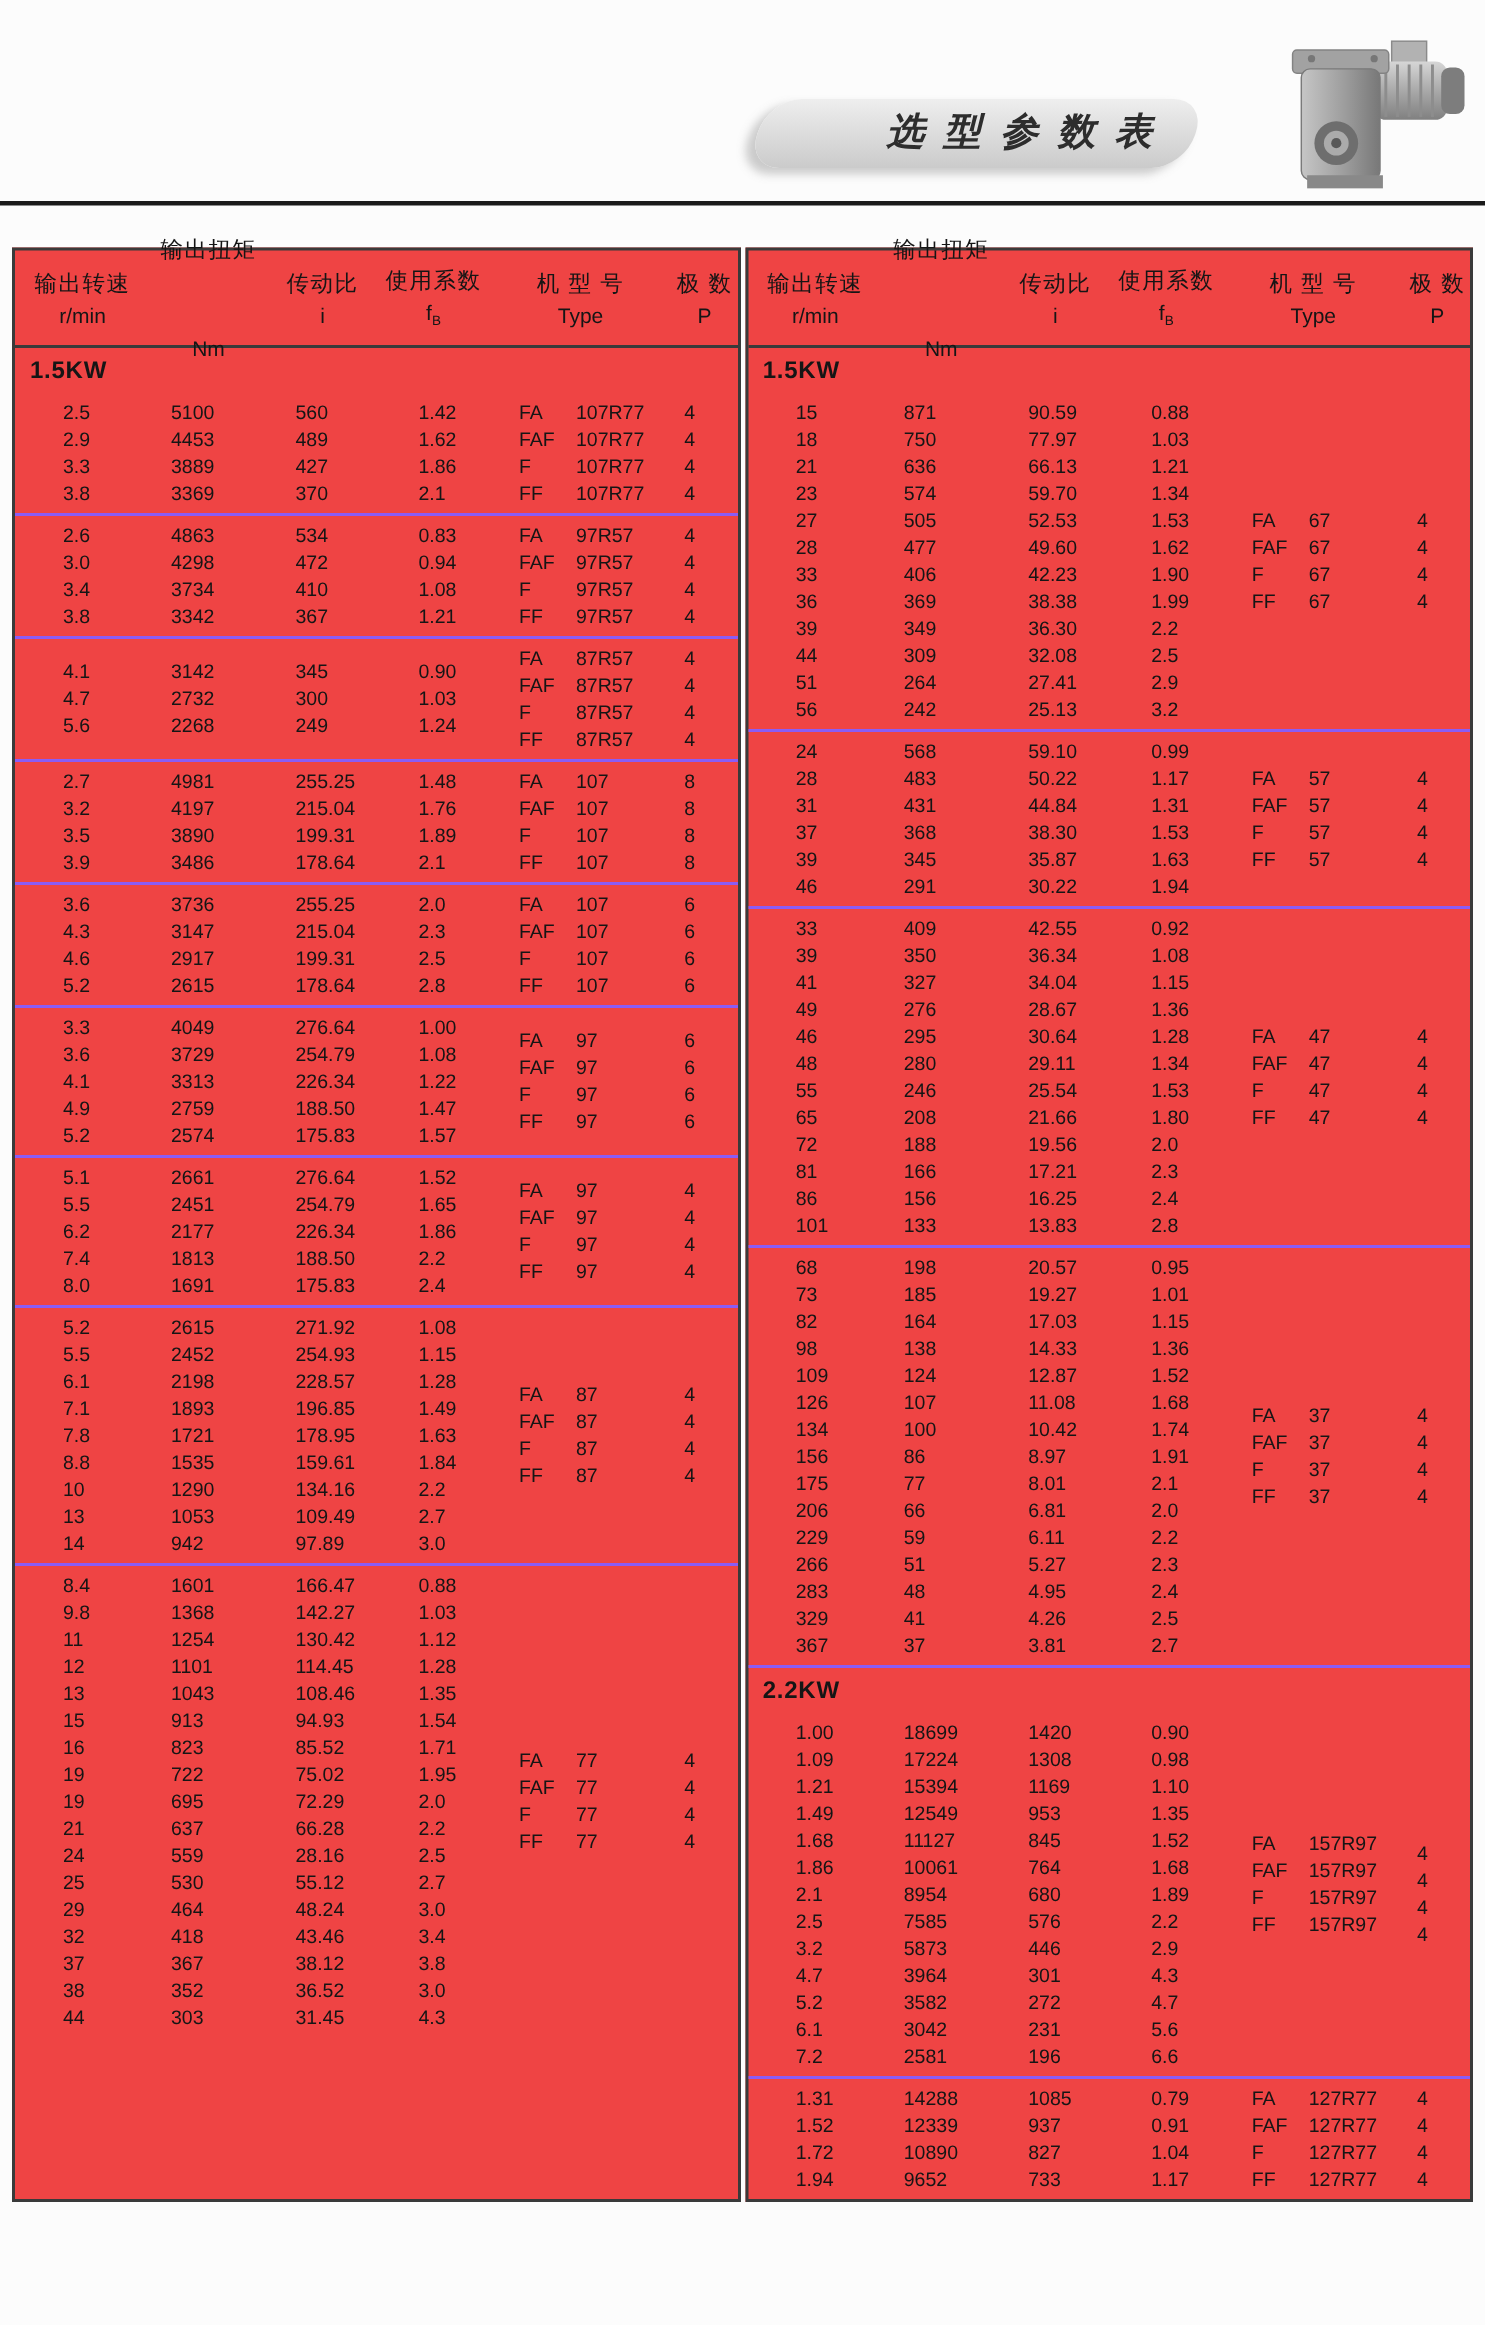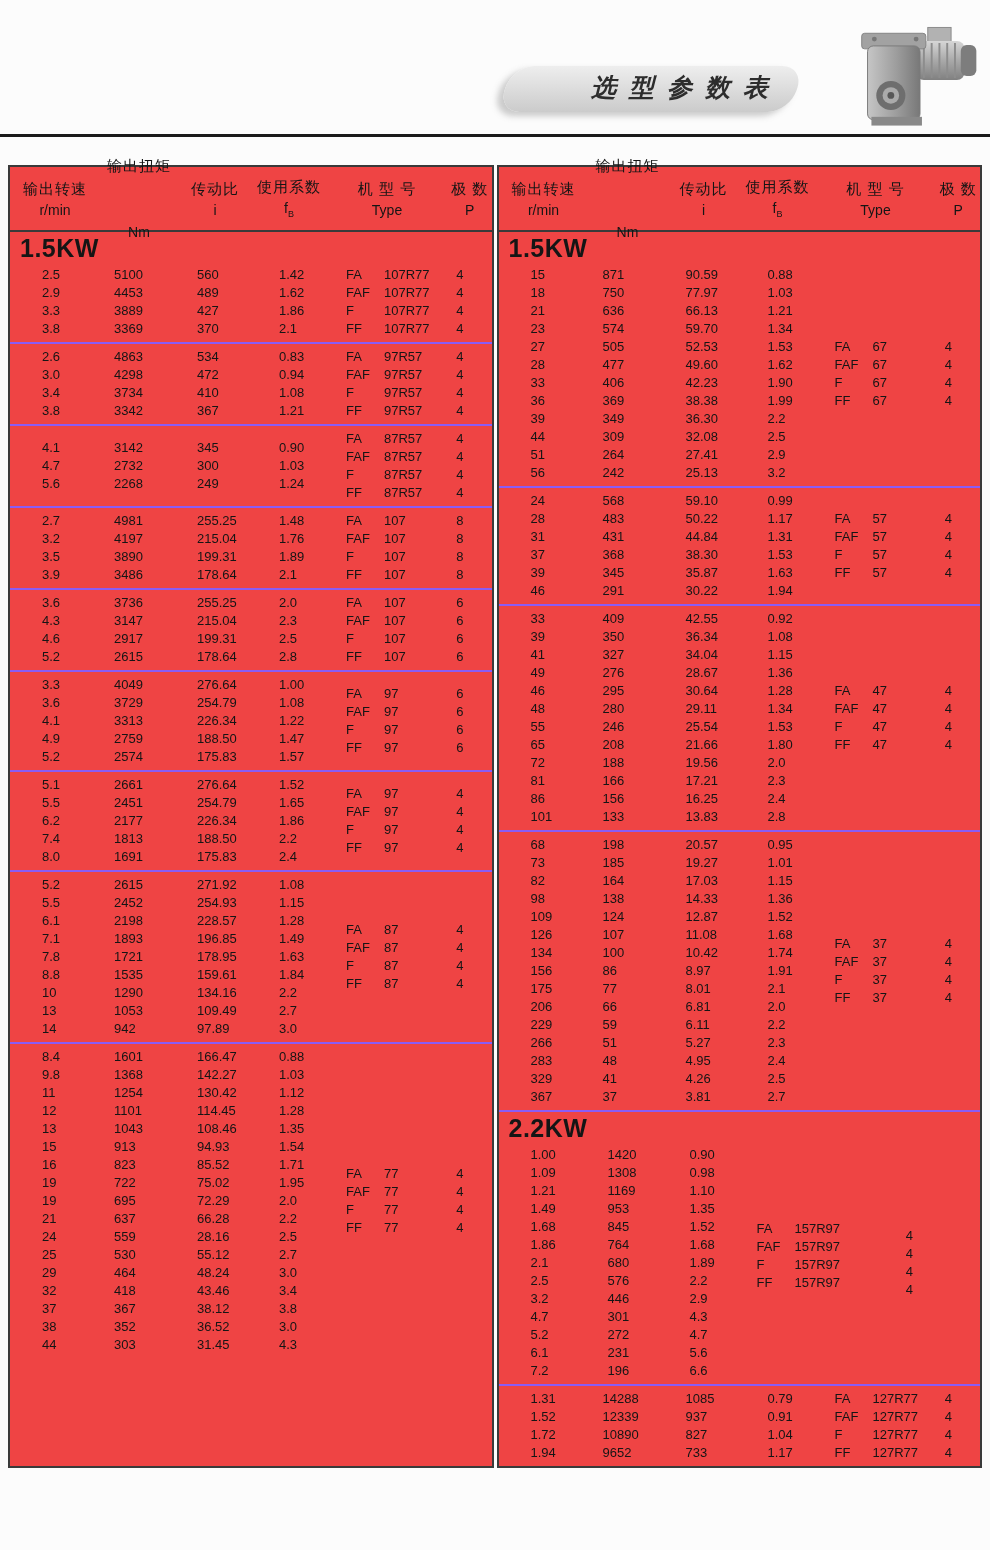--- a/index.html
+++ b/index.html
@@ -17,21 +17,21 @@
   .motor{position:absolute;left:852px;top:18px;width:136px;height:118px;}
   .tables{position:absolute;left:8px;top:165px;width:974px;display:flex;gap:3px;align-items:stretch;}
   .gtable{flex:1;border:2px solid #3a3a3a;background:#ef4444;display:flex;flex-direction:column;}
   .thead{display:flex;border-bottom:2px solid #3a3a3a;height:63px;}
   .hcell{display:flex;flex-direction:column;align-items:center;justify-content:center;gap:3px;box-sizing:border-box;}
   .hc0{width:90px;} .hc1{width:78px;gap:48px;} .hc2{width:74px;} .hc3{width:74px;} .hc4{width:122px;} .hc5{flex:1;}
   .hcn{font-size:15px;letter-spacing:1px;white-space:nowrap;}
   .hun{font-size:14px;}
   .hun sub{font-size:9px;}
   .tbody{flex:1;display:flex;flex-direction:column;}
-  .slabel{height:30px;line-height:32px;padding-left:10px;font-weight:bold;font-size:25px;letter-spacing:.5px;}
+  .slabel{height:30px;line-height:32px;padding-left:10px;font-weight:bold;font-size:16px;letter-spacing:.5px;}
   .block{display:flex;align-items:flex-start;padding:4px 0;box-sizing:border-box;}
   .bt{border-top:2px solid #8b5cf6;}
   .block.grow{flex:1;}
   .col{display:flex;flex-direction:column;box-sizing:border-box;}
   .ln{height:18px;line-height:18px;font-size:13px;white-space:nowrap;}
   .c0{width:90px;padding-left:32px;}
   .c1{width:78px;padding-left:14px;}
   .c2{width:74px;padding-left:19px;}
   .c3{width:74px;padding-left:27px;}
   .ctype{width:122px;padding-left:20px;}
@@ -837,20 +837,35 @@
             <div class="ln">1.68</div>
             <div class="ln">1.86</div>
             <div class="ln">2.1</div>
             <div class="ln">2.5</div>
             <div class="ln">3.2</div>
             <div class="ln">4.7</div>
             <div class="ln">5.2</div>
             <div class="ln">6.1</div>
             <div class="ln">7.2</div>
           </div>
+          <div class="col c1">
+            <div class="ln">18699</div>
+            <div class="ln">17224</div>
+            <div class="ln">15394</div>
+            <div class="ln">12549</div>
+            <div class="ln">11127</div>
+            <div class="ln">10061</div>
+            <div class="ln">8954</div>
+            <div class="ln">7585</div>
+            <div class="ln">5873</div>
+            <div class="ln">3964</div>
+            <div class="ln">3582</div>
+            <div class="ln">3042</div>
+            <div class="ln">2581</div>
+          </div>
           <div class="col c2">
             <div class="ln">1420</div>
             <div class="ln">1308</div>
             <div class="ln">1169</div>
             <div class="ln">953</div>
             <div class="ln">845</div>
             <div class="ln">764</div>
             <div class="ln">680</div>
             <div class="ln">576</div>
             <div class="ln">446</div>

